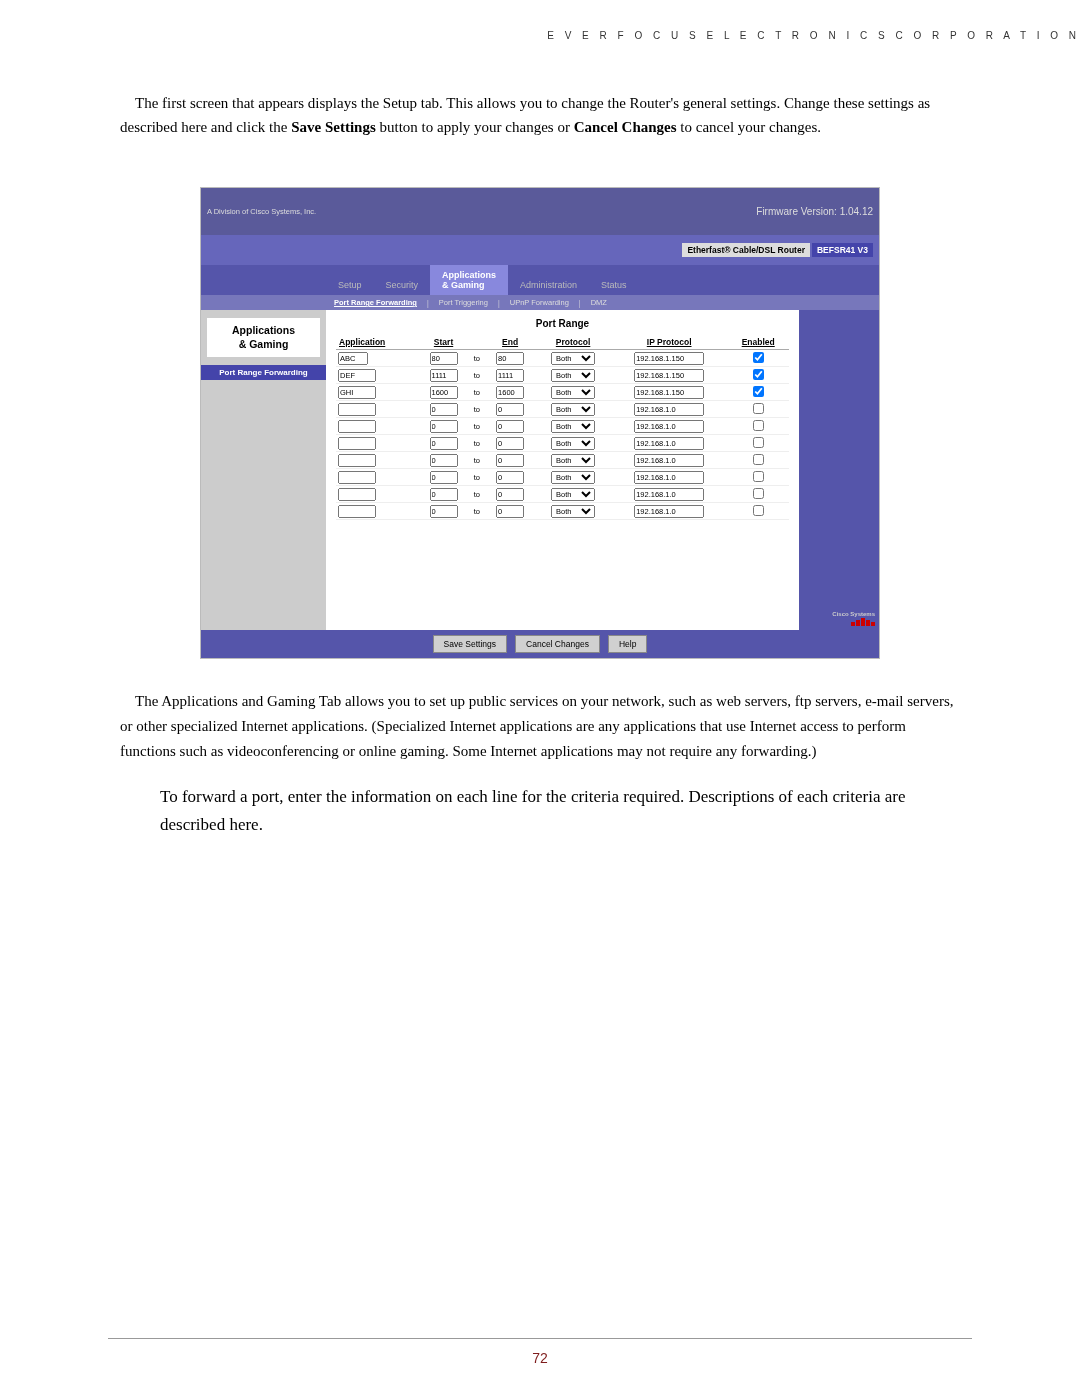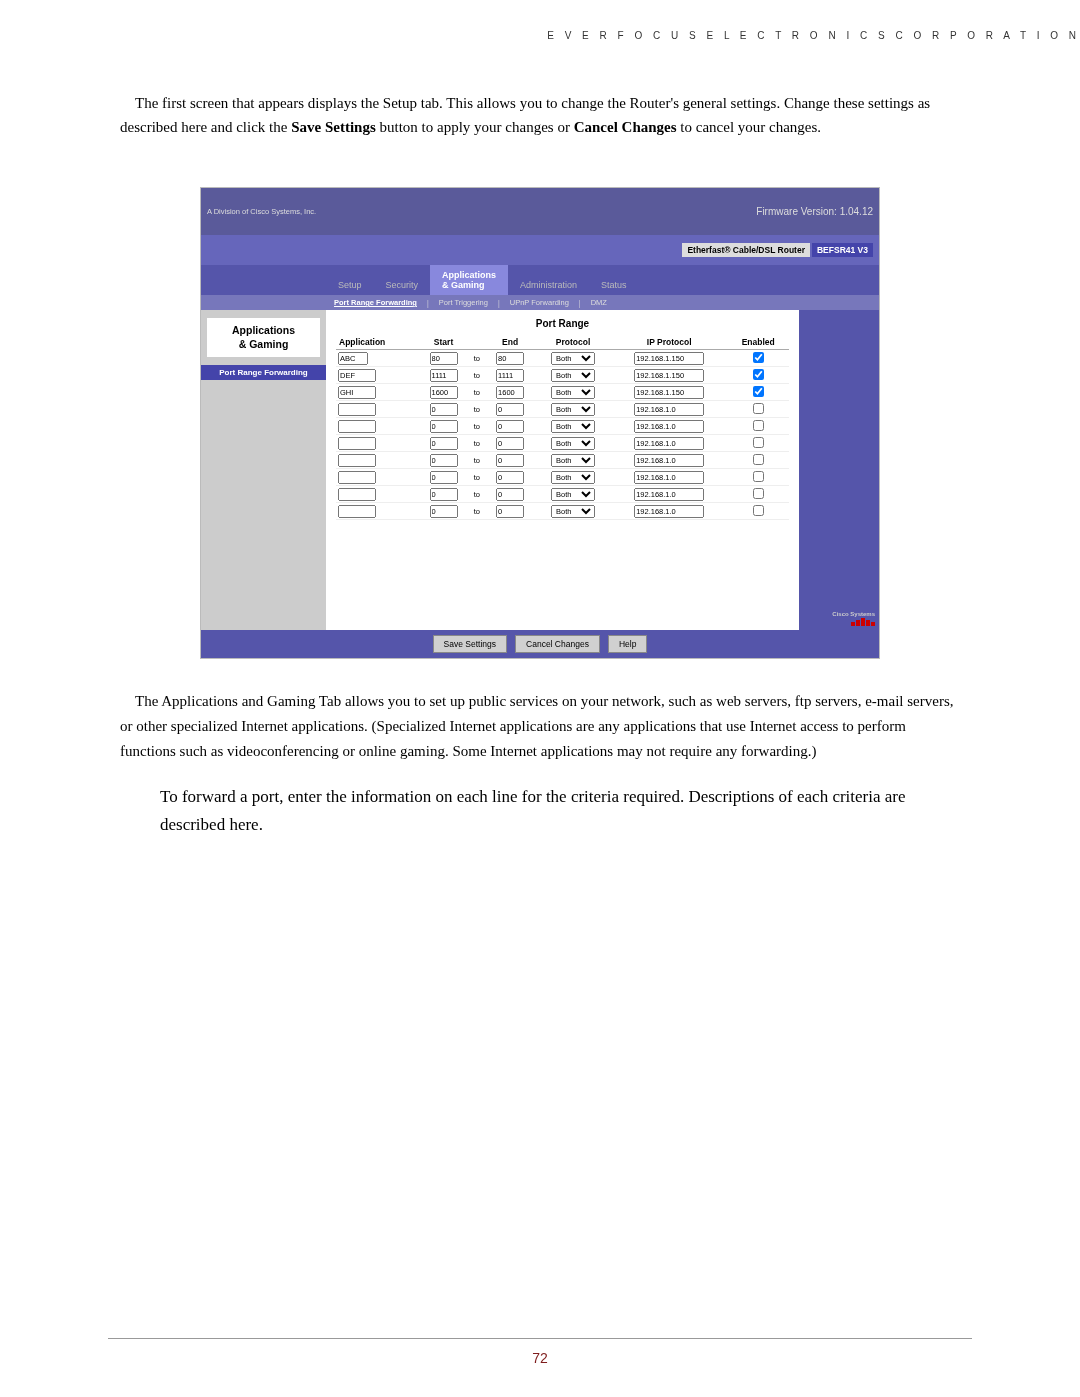--- a/index.html
+++ b/index.html
@@ -287,20 +287,21 @@
       font-family: Arial, sans-serif;
       font-size: 8.5px;
     }
 
     .port-tbl th {
       text-align: center;
       padding: 2px 3px;
       font-weight: bold;
       border-bottom: 1px solid #aaa;
       white-space: nowrap;
+      text-decoration: underline;
     }
 
     .port-tbl th:first-child {
       text-align: left;
     }
 
     .port-tbl td {
       text-align: center;
       padding: 1.5px 2px;
       border-bottom: 1px solid #eee;

